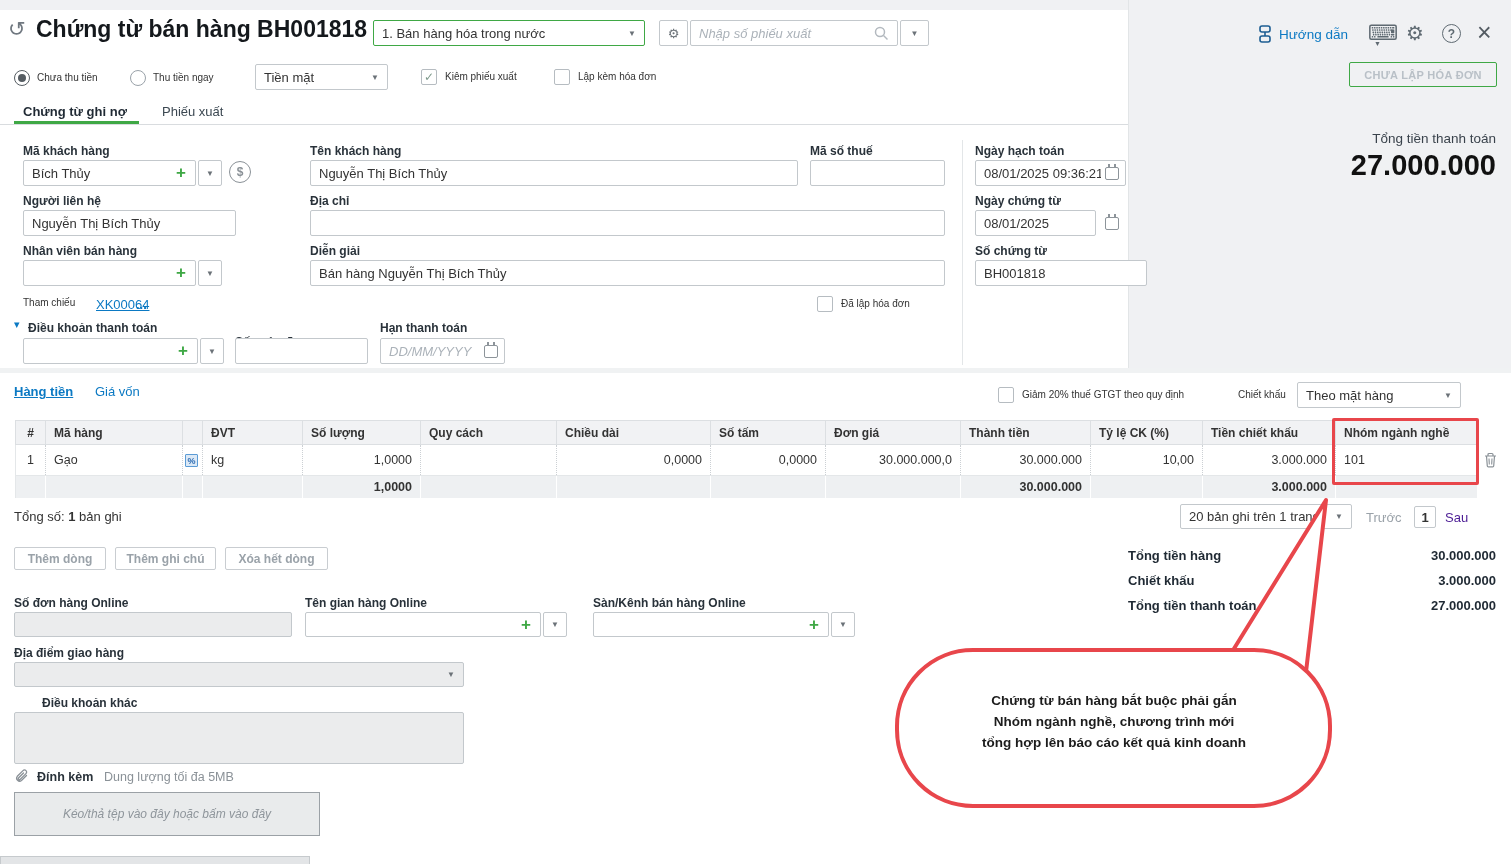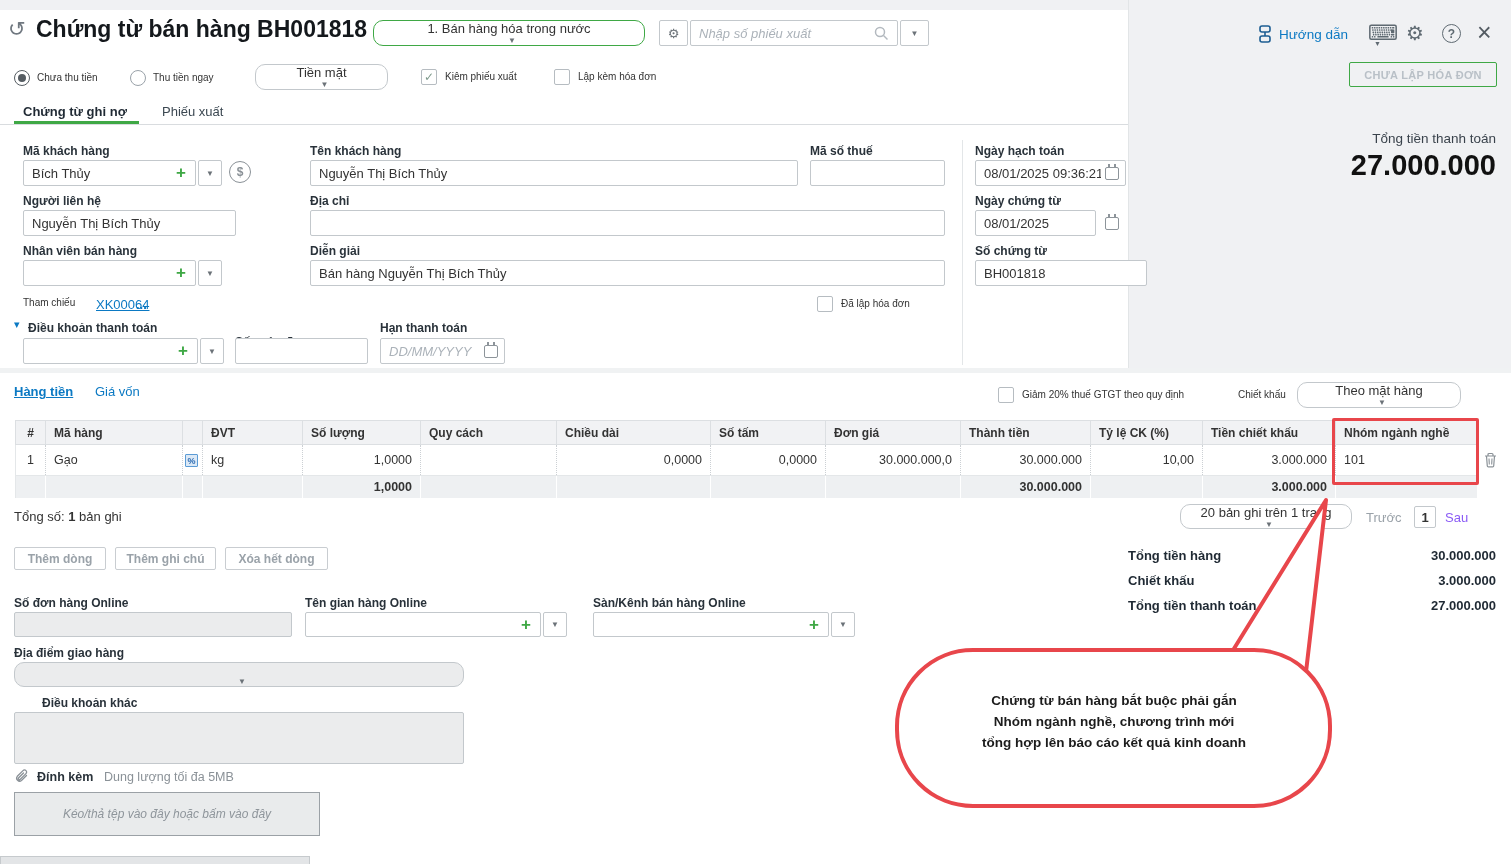--- a/index.html
+++ b/index.html
@@ -5,22 +5,22 @@
   * { box-sizing: border-box; }
   body { margin:0; background:#fff; font-family:"Liberation Sans","DejaVu Sans",sans-serif; }
   .page { position:relative; width:1511px; height:864px; background:#fff; overflow:hidden; }
   .abs { position:absolute; }
   .lbl { position:absolute; font-size:12px; font-weight:700; color:#29323a; white-space:nowrap; }
   .txt { position:absolute; font-size:10px; color:#333; white-space:nowrap; }
   .inp { position:absolute; height:26px; border:1px solid #c3c8cc; border-radius:2px; background:#fff;
          font-family:"Liberation Sans","DejaVu Sans",sans-serif; font-size:13px; color:#333; padding:0 8px; }
   .inp.gray { background:#ebeced; }
   input.inp::placeholder, textarea.inp::placeholder { color:#abb2b9; font-style:italic; }
-  .sel { position:absolute; height:26px; border:1px solid #c3c8cc; border-radius:10px; background:#fff;
-         display:flex; align-items:center; justify-content:space-between; padding:0 8px; font-size:13px; color:#333;flex-direction:column; }
+  .sel { position:absolute; height:26px; border:1px solid #c3c8cc; border-radius:2px; background:#fff;
+         display:flex; align-items:center; justify-content:space-between; padding:0 8px; font-size:13px; color:#333; }
   .sel .caret { font-size:8px; color:#6b7278; margin-left:6px; }
   .sel.gray { background:#ebeced; }
   .ddbtn { position:absolute; width:24px; height:26px; border:1px solid #c3c8cc; border-radius:2px; background:#fff;
            display:flex; align-items:center; justify-content:center; font-size:8px; color:#6b7278; }
   .plus { position:absolute; color:#3fa845; font-size:17px; font-weight:700; line-height:16px; }
   .radio { position:absolute; width:16px; height:16px; border-radius:50%; border:1px solid #9aa2a9; background:#fff; }
   .radio.sel-on { border-color:#555c62; }
   .radio.sel-on::after { content:""; position:absolute; left:3px; top:3px; width:8px; height:8px; border-radius:50%; background:#555c62; }
   .cb { position:absolute; width:16px; height:16px; border:1px solid #b6bcc1; border-radius:2px; background:#fff;
         display:flex; align-items:center; justify-content:center; font-size:12px; font-weight:700; color:#7e9a8c; }
@@ -255,21 +255,21 @@
     <span>Tổng số:</span>
     <b>1</b>
     <span>bản ghi</span>
   </div>
   <div class="sel" style="left:1180px;top:504px;width:172px;height:25px;">
     <span>20 bản ghi trên 1 trang</span>
     <span class="caret">▼</span>
   </div>
   <div class="abs" style="left:1366px;top:510px;font-size:13px;color:#9aa2a9;">Trước</div>
   <div class="abs" style="left:1414px;top:506px;width:22px;height:22px;border:1px solid #c3c8cc;border-radius:2px;display:flex;align-items:center;justify-content:center;font-size:13px;font-weight:700;color:#333;">1</div>
-  <div class="abs" style="left:1445px;top:510px;font-size:13px;color:#8b5cf6;">Sau</div>
+  <div class="abs" style="left:1445px;top:510px;font-size:13px;color:#4c1d95;">Sau</div>
 
   <div class="btn-gray" style="left:14px;top:547px;width:92px;">Thêm dòng</div>
   <div class="btn-gray" style="left:115px;top:547px;width:101px;">Thêm ghi chú</div>
   <div class="btn-gray" style="left:225px;top:547px;width:103px;">Xóa hết dòng</div>
 
   <div class="tot-lbl" style="left:1128px;top:548px;">Tổng tiền hàng</div>
   <div class="tot-val" style="left:1296px;top:548px;">30.000.000</div>
   <div class="tot-lbl" style="left:1128px;top:573px;">Chiết khấu</div>
   <div class="tot-val" style="left:1296px;top:573px;">3.000.000</div>
   <div class="tot-lbl" style="left:1128px;top:598px;">Tổng tiền thanh toán</div>

